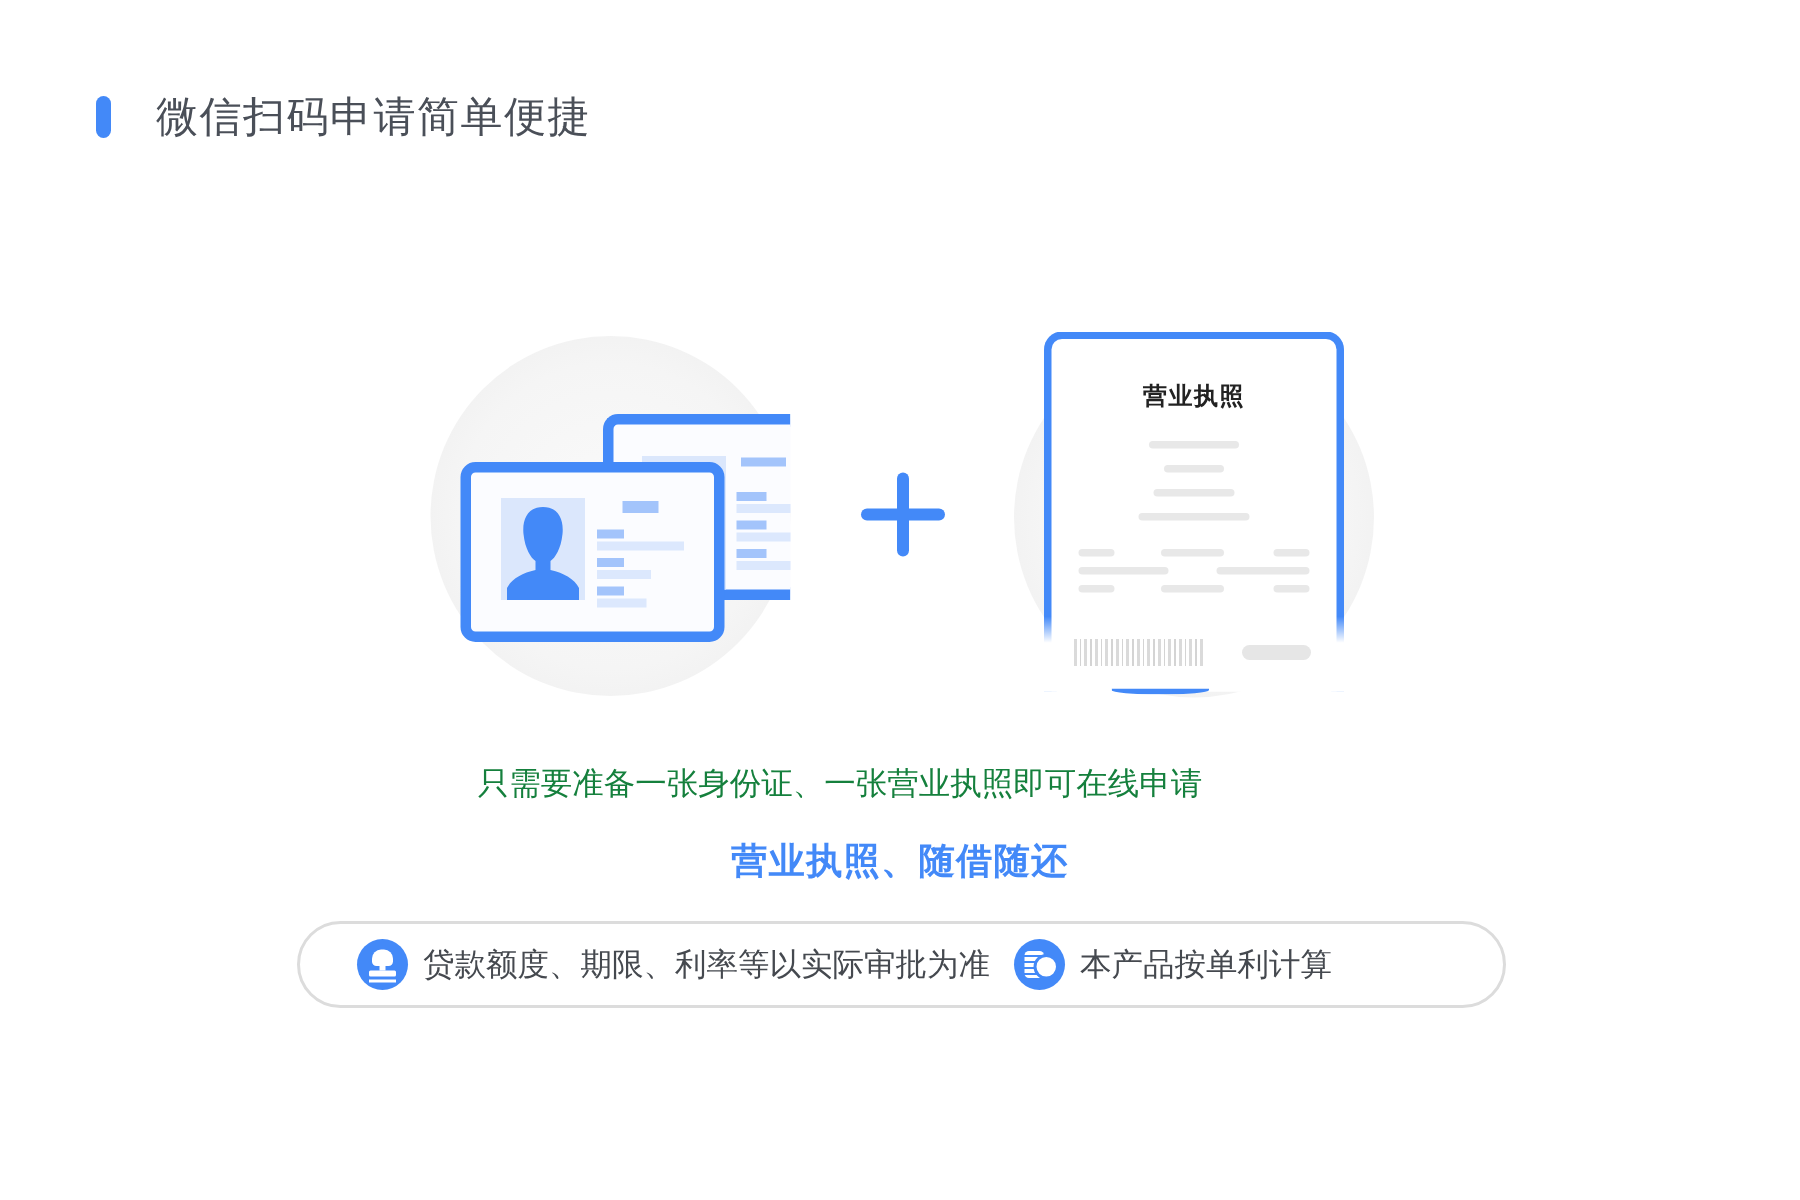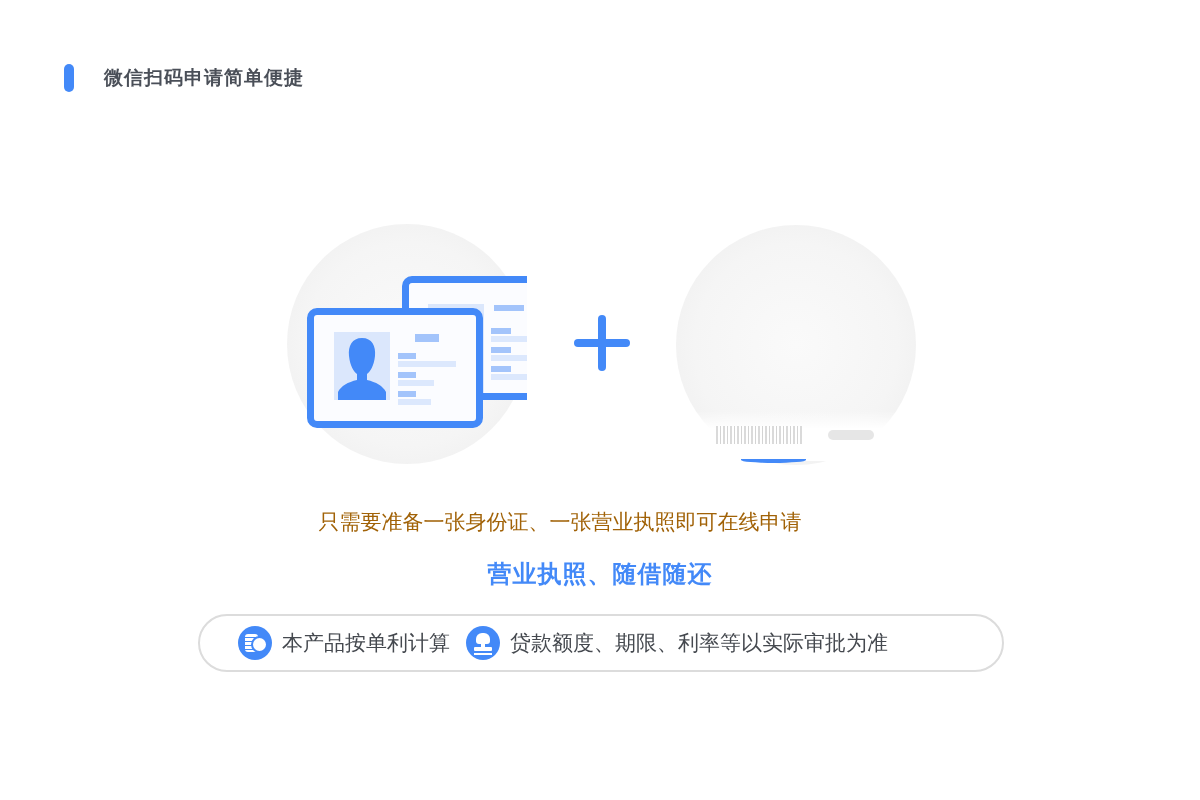--- a/index.html
+++ b/index.html
@@ -1,21 +1,21 @@
 <!DOCTYPE html>
 <html><head>
 <meta charset="utf-8">
 <style>
   * { box-sizing: border-box; margin: 0; padding: 0; }
   html, body { width: 1200px; height: 800px; background: #ffffff; overflow: hidden; }
   body { position: relative; font-family: "DejaVu Sans", "Liberation Sans", sans-serif; }
 
   .section-header { position: absolute; left: 64px; top: 62px; height: 32px; display: flex; align-items: center; }
   .section-bar { width: 10px; height: 28px; border-radius: 5px; background: #4389f8; }
-  .section-title { margin-left: 30px; font-size: 19px; font-weight: bold; color: #4a4f58; letter-spacing: 1px; }
+  .section-title { margin-left: 30px; font-size: 28px; font-weight: normal; color: #4a4f58; letter-spacing: 1px; }
 
   
   .circle-bg { position: absolute; border-radius: 50%;
     background: radial-gradient(circle at 50% 50%, #fafafa 0%, #f5f5f5 60%, #ececec 100%); }
   .id-illus { position: absolute; left: 287px; top: 224px; width: 240px; height: 240px; }
   .id-illus .circle-bg { left: 0; top: 0; width: 240px; height: 240px; }
   .card-back { position: absolute; left: 115px; top: 52px; width: 125px; height: 124px;
     border: 7px solid #4389f8; border-right: none; border-radius: 10px 0 0 10px; background: #fbfcff; overflow: hidden; }
   .card-back .photo { position: absolute; left: 19px; top: 21px; width: 56px; height: 92px; background: #dbe7fc; }
   .card-back .ln { position: absolute; height: 6px; }
@@ -38,21 +38,21 @@
   .lic-fade { position: absolute; left: 14px; top: 190px; width: 212px; height: 50px;
     background: linear-gradient(to bottom, rgba(255,255,255,0) 0%, #ffffff 35%, #ffffff 100%); }
   .lic-bottom-arc { position: absolute; left: 65px; top: 236px; width: 65px; height: 6px;
     border-bottom: 4px solid #4389f8; border-radius: 0 0 50% 50%; }
   .lic-title { position: absolute; left: 0; right: 0; top: 28px; text-align: center; font-size: 16px; font-weight: bold; color: #222; letter-spacing: 1px; }
   .lic-ln { position: absolute; height: 5px; border-radius: 3px; background: #e8e8e8; }
   .barcode { position: absolute; left: 40px; top: 205px; width: 86px; height: 18px;
     background: repeating-linear-gradient(90deg, #d6d6d6 0 2px, #ffffff 2px 4px, #cfcfcf 4px 5px, #ffffff 5px 7px); opacity: 0.9; }
   .stamp-pill { position: absolute; left: 152px; top: 209px; width: 46px; height: 10px; border-radius: 5px; background: #e6e6e6; }
 
-  .desc { position: absolute; left: 0; width: 1120px; top: 508px; text-align: center; font-size: 21px; color: #a16207; }
+  .desc { position: absolute; left: 0; width: 1120px; top: 508px; text-align: center; font-size: 21px; color: #15803d; }
   .highlight { position: absolute; left: 0; width: 1200px; top: 558px; text-align: center; font-size: 24px; font-weight: bold; color: #4389f8; letter-spacing: 1px; }
 
   .notice-pill { position: absolute; left: 198px; top: 614px; width: 806px; height: 58px;
     border: 2px solid #dcdcdc; border-radius: 29px; display: flex; align-items: center; padding-left: 38px; }
   .notice-item { display: flex; align-items: center; }
   .notice-item + .notice-item { margin-left: 16px; }
   .notice-icon { width: 34px; height: 34px; border-radius: 50%; background: #4389f8; position: relative; flex-shrink: 0; }
   .notice-text { margin-left: 10px; font-size: 21px; color: #45494f; white-space: nowrap; }
 
   .coin-stack { position: absolute; left: 7px; top: 8px; width: 13px; height: 18px;
@@ -100,39 +100,54 @@
   </div>
 </div>
 
 <div class="plus">
   <div class="h"></div>
   <div class="v"></div>
 </div>
 
 <div class="lic-illus">
   <div class="circle-bg"></div>
+  <div class="lic-doc">
+    <div class="lic-title">营业执照</div>
+    <div class="lic-ln" style="left:65px;top:68px;width:60px;"></div>
+    <div class="lic-ln" style="left:75px;top:84px;width:40px;"></div>
+    <div class="lic-ln" style="left:68px;top:100px;width:54px;"></div>
+    <div class="lic-ln" style="left:58px;top:116px;width:74px;"></div>
+    <div class="lic-ln" style="left:18px;top:140px;width:24px;"></div>
+    <div class="lic-ln" style="left:73px;top:140px;width:42px;"></div>
+    <div class="lic-ln" style="left:148px;top:140px;width:24px;"></div>
+    <div class="lic-ln" style="left:18px;top:152px;width:60px;"></div>
+    <div class="lic-ln" style="left:110px;top:152px;width:62px;"></div>
+    <div class="lic-ln" style="left:18px;top:164px;width:24px;"></div>
+    <div class="lic-ln" style="left:73px;top:164px;width:42px;"></div>
+    <div class="lic-ln" style="left:148px;top:164px;width:24px;"></div>
+  </div>
   <div class="lic-fade"></div>
   <div class="barcode"></div>
   <div class="stamp-pill"></div>
   <div class="lic-bottom-arc"></div>
 </div>
 
 <div class="desc">只需要准备一张身份证、一张营业执照即可在线申请</div>
 <div class="highlight">营业执照、随借随还</div>
 
 <div class="notice-pill">
   <div class="notice-item">
     <div class="notice-icon">
-      <div class="coin-stack"></div>
-      <div class="coin"></div>
-    </div>
-    <span class="notice-text">本产品按单利计算</span>
-  </div>
-  <div class="notice-item">
-    <div class="notice-icon">
       <div class="stamp-top"></div>
       <div class="stamp-neck"></div>
       <div class="stamp-base"></div>
       <div class="stamp-line"></div>
     </div>
     <span class="notice-text">贷款额度、期限、利率等以实际审批为准</span>
   </div>
+  <div class="notice-item">
+    <div class="notice-icon">
+      <div class="coin-stack"></div>
+      <div class="coin"></div>
+    </div>
+    <span class="notice-text">本产品按单利计算</span>
+  </div>
 </div>
 
 </body></html>

